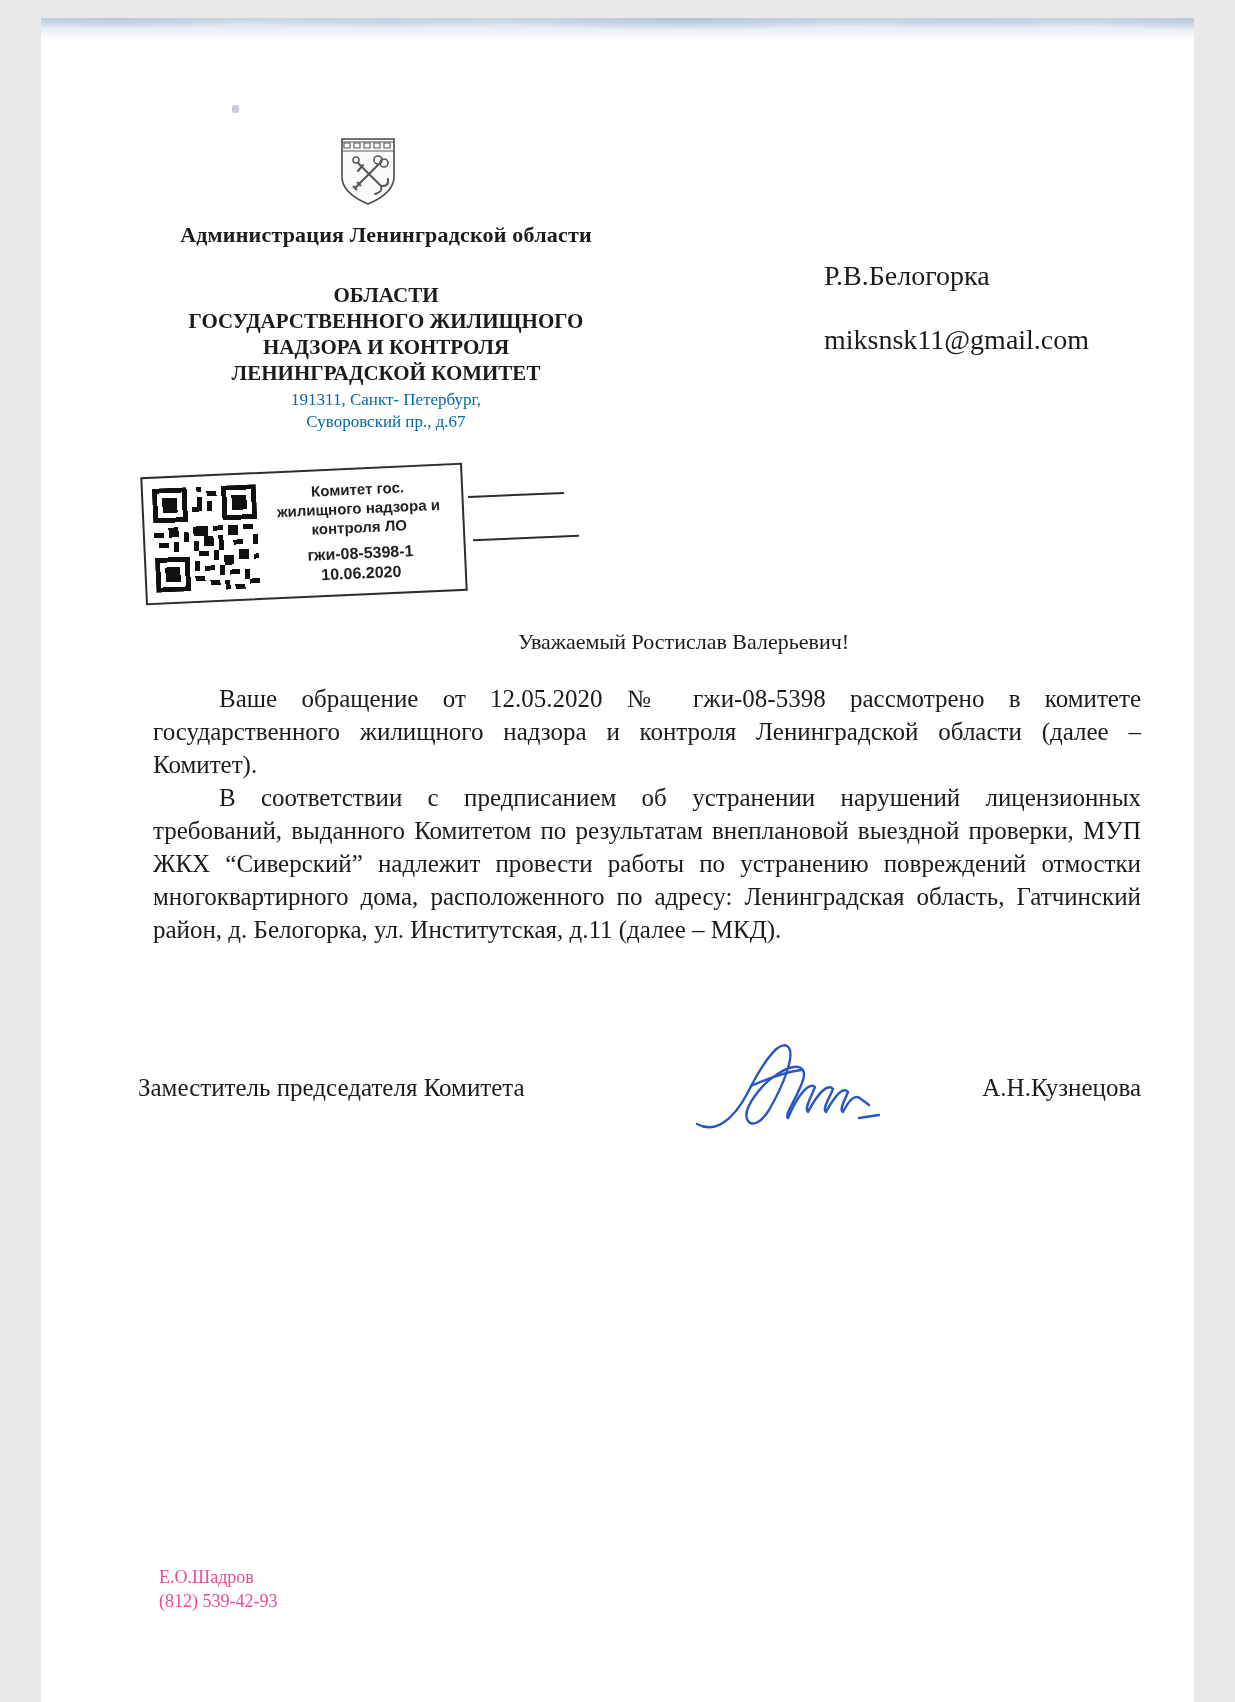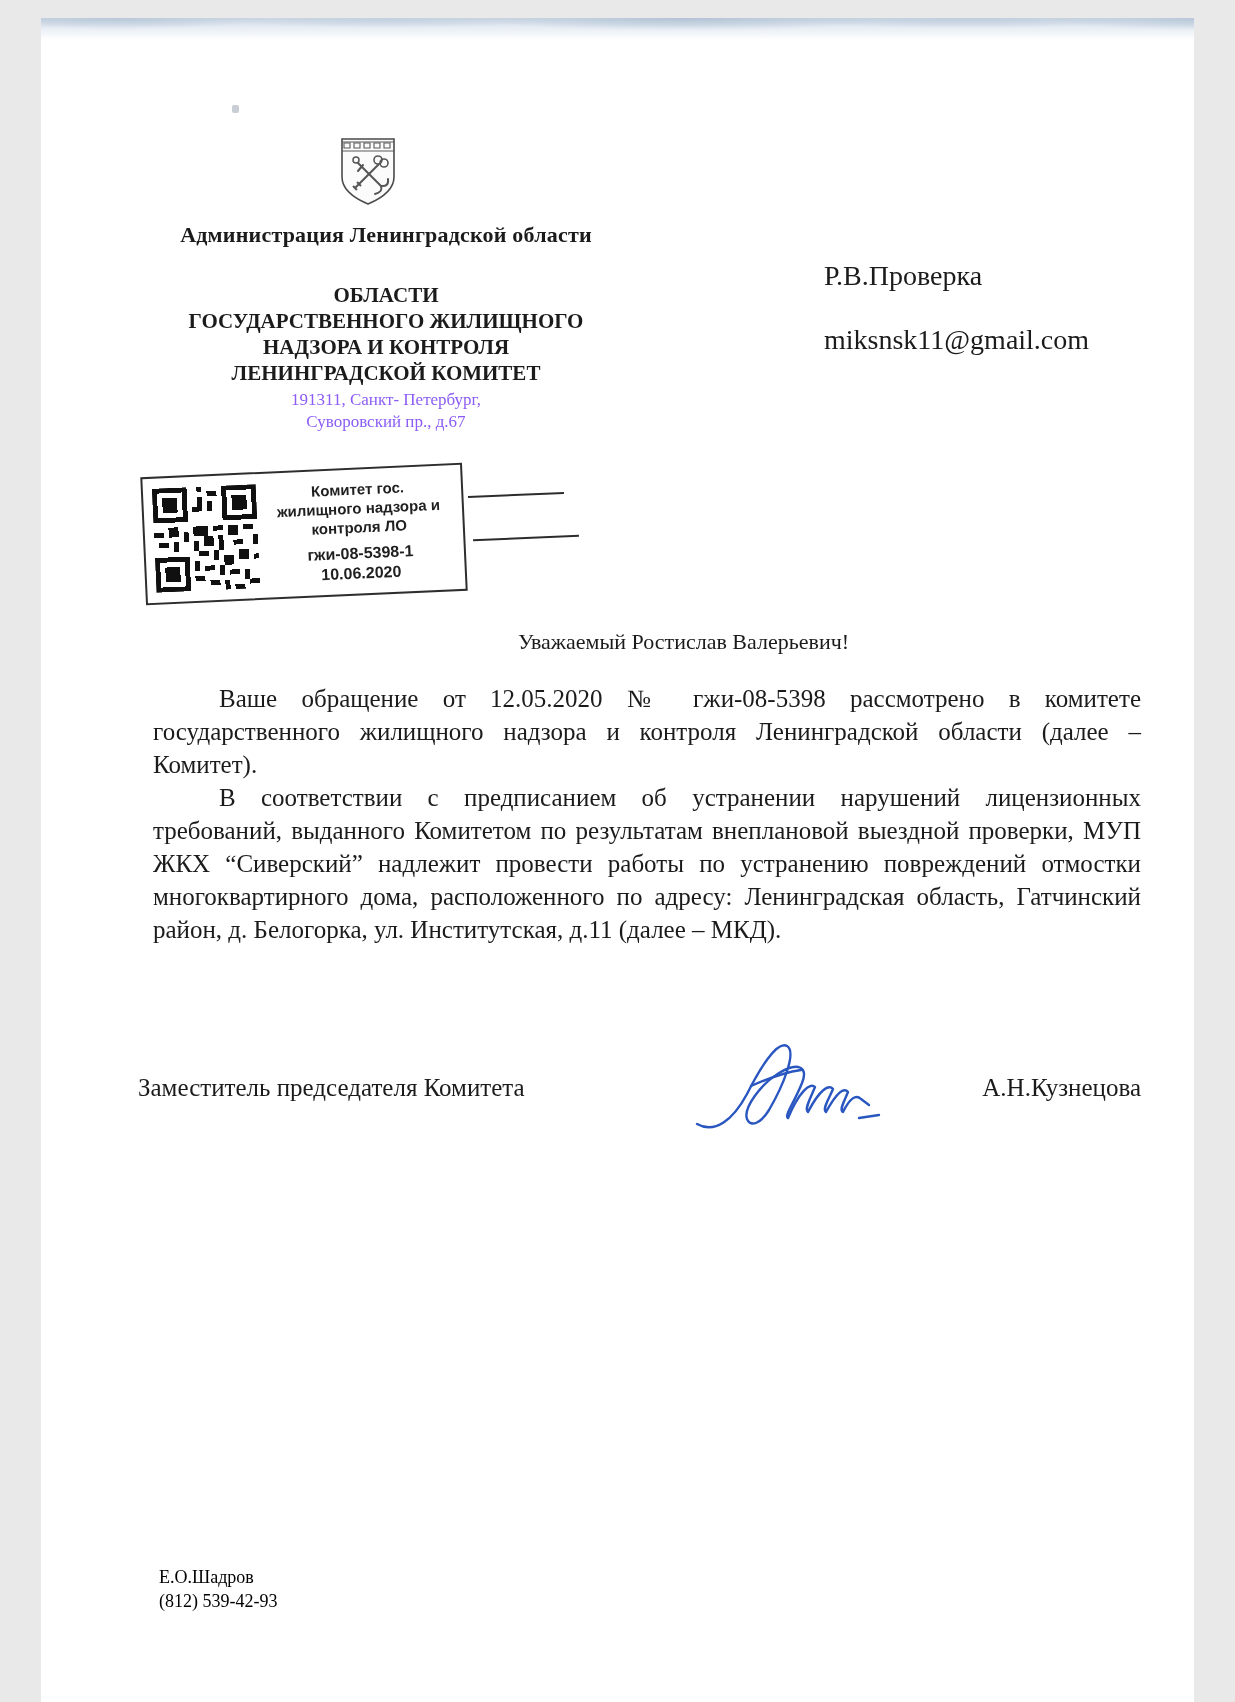--- a/index.html
+++ b/index.html
@@ -32,21 +32,21 @@
   }
   .speck{
     left:191px;top:87px;width:7px;height:8px;border-radius:2px;
     background:#9aa6b1;opacity:.55;
   }
 
   
   .lh-col{left:100px;width:490px;text-align:center;}
   .lh-admin{top:204px;font-size:22px;font-weight:bold;letter-spacing:.2px;}
   .lh-committee{top:264px;font-size:21px;font-weight:bold;line-height:26px;}
-  .lh-address{top:371px;font-size:17px;line-height:22px;color:#8b5cf6;}
+  .lh-address{top:371px;font-size:17px;line-height:22px;color:#0369a1;}
 
   
   .recipient-name{left:783px;top:242px;font-size:28px;}
   .recipient-email{left:783px;top:306px;font-size:28px;}
 
   
   .stamp{
     left:102px;top:452px;width:318px;height:124px;
     border:2px solid #2e2e2e;background:#fff;
     transform:rotate(-2.6deg);transform-origin:50% 50%;
@@ -69,21 +69,21 @@
   .salutation{left:150px;top:611px;width:985px;text-align:center;font-size:22px;}
   .body-text{left:112px;top:664px;width:988px;font-size:25px;line-height:33px;text-align:justify;font-family:Liberation Serif, serif;}
   .body-text p{margin:0;text-indent:66px;}
 
   
   .sign-title{left:97px;top:1056px;font-size:25px;}
   .sign-name{left:900px;top:1056px;width:200px;text-align:right;font-size:25px;}
   .signature-svg{left:648px;top:1008px;}
 
   
-  .footer{left:118px;top:1547px;font-size:18px;line-height:24px;color:#000000;}
+  .footer{left:118px;top:1547px;font-size:18px;line-height:24px;color:#ec4899;}
 </style>
 </head>
 <body>
 
 <div class="page">
 
   <div class="abs top-fuzz"></div>
   <div class="abs speck"></div>
 
   <svg class="abs" style="left:298px;top:118px;" width="58" height="72" viewBox="0 0 58 72">
@@ -107,21 +107,21 @@
     <div>ГОСУДАРСТВЕННОГО ЖИЛИЩНОГО</div>
     <div>НАДЗОРА И КОНТРОЛЯ</div>
     <div>ЛЕНИНГРАДСКОЙ КОМИТЕТ</div>
   </div>
 
   <div class="abs lh-col lh-address">
     <div>191311, Санкт- Петербург,</div>
     <div>Суворовский пр., д.67</div>
   </div>
 
-  <div class="abs recipient-name">Р.В.Проверка</div>
+  <div class="abs recipient-name">Р.В.Белогорка</div>
   <div class="abs recipient-email">miksnsk11@gmail.com</div>
 
   <div class="abs stamp">
     <svg class="qr" width="104" height="104" viewBox="0 0 21 21" shape-rendering="crispEdges">
       <rect x="0" y="0" width="21" height="21" fill="#fff"></rect>
       <g fill="#101010">
         <path d="M0 0h7v7H0z"></path>
           <path d="M14 0h7v7h-7z"></path>
           <path d="M0 14h7v7H0z"></path>
       </g>

